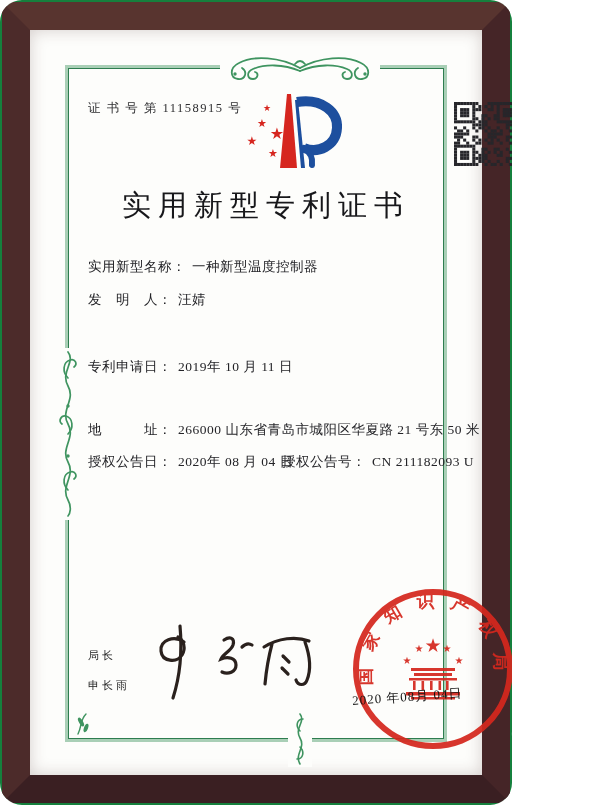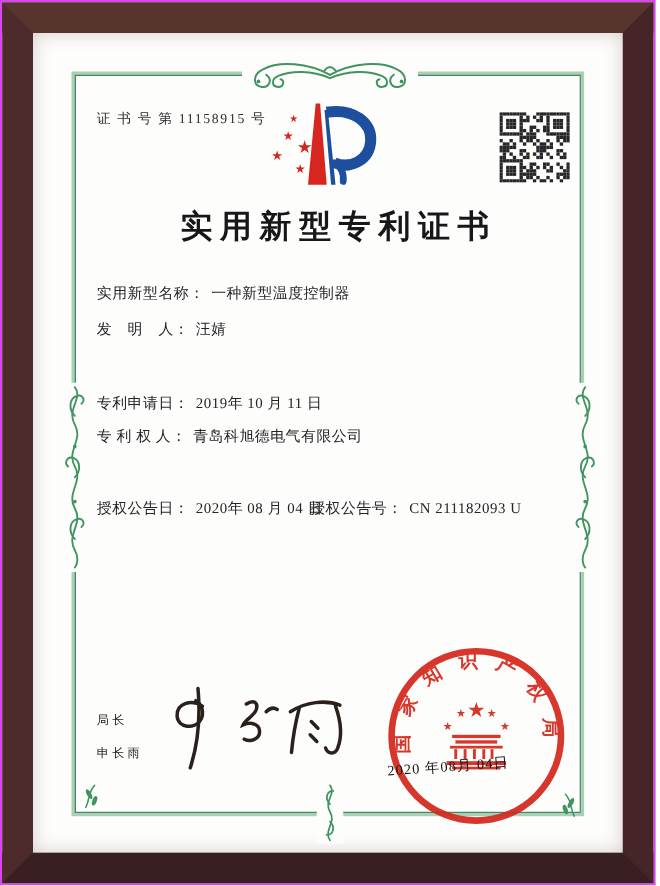--- a/index.html
+++ b/index.html
@@ -1,37 +1,37 @@
 <!DOCTYPE html>
 <html><head>
 <meta charset="utf-8">
 <style>
   html,body{margin:0;padding:0;}
   body{width:600px;height:805px;font-family:"Liberation Serif","DejaVu Serif",serif;}
-  .cert-root{position:relative;width:596px;height:805px;background:#d946ef;overflow:hidden;}
+  .cert-root{position:relative;width:512px;height:805px;background:#15803d;overflow:hidden;border-radius:22px;}
   .frame{position:absolute;inset:2px;border:28px solid;
          border-color:#58342f #452527 #3a1f22 #4c2b2a;
          background:#fdfdfb;box-shadow:inset 0 0 0 1px #8f6f60;}
   .page{position:absolute;inset:0;background:#fdfdfb;
         box-shadow:inset 0 0 16px rgba(70,35,35,.22);}
   .green-border{position:absolute;left:38px;right:38px;top:38px;bottom:36px;
         border:1px solid #2e7d4f;box-shadow:0 0 0 3px #a9cfb6;}
   .orn{position:absolute;background:#fdfdfb;display:flex;align-items:center;justify-content:center;}
   .orn-top{left:190px;top:23px;width:160px;height:30px;}
   .orn-left{left:26px;top:318px;width:24px;height:172px;}
   .orn-right{left:490px;top:318px;width:24px;height:172px;}
   .orn-bottom{left:258px;top:681px;width:24px;height:56px;}
   .twig{position:absolute;width:18px;height:24px;}
   .twig-left{left:44px;top:682px;}
   .twig-right{left:478px;top:690px;transform:scaleX(-1);}
   .cert-no{position:absolute;left:58px;top:70px;font-size:12.5px;letter-spacing:1.5px;color:#2e2e30;}
   .logo{position:absolute;left:210px;top:60px;width:120px;height:90px;}
   .qr{position:absolute;left:424px;top:72px;width:64px;height:64px;}
   .title{position:absolute;left:0;right:0;top:156px;text-align:center;
-         font-size:29px;font-weight:bold;letter-spacing:7px;padding-left:20px;color:#17171a;}
+         font-size:29px;font-weight:normal;letter-spacing:7px;padding-left:20px;color:#17171a;}
   .row{position:absolute;left:58px;right:36px;font-size:13.5px;color:#242428;letter-spacing:.5px;white-space:nowrap;}
   .r1{top:228px;} .r2{top:261px;} .r3{top:293px;} .r4{top:328px;}
   .r5{top:358px;} .r6{top:391px;} .r7{top:423px;}
   .lab{margin-right:6px;}
   .pair2{position:absolute;left:194px;top:0;}
   .paras{position:absolute;left:55px;top:448px;width:434px;font-size:12.3px;
          line-height:1.45;text-align:justify;color:#333;}
   .paras p{margin:0;text-indent:2em;}
   .officer{position:absolute;left:58px;top:610px;font-size:11px;letter-spacing:3px;
            color:#222;line-height:30px;}
@@ -359,22 +359,22 @@
 
     <div class="row r2">
       <span class="lab">发　明　人：</span><span class="val">汪婧</span>
     </div>
     <div class="row r1">
       <span class="lab">实用新型名称：</span><span class="val">一种新型温度控制器</span>
     </div>
     <div class="row r4">
       <span class="lab">专利申请日：</span><span class="val">2019年 10 月 11 日</span>
     </div>
-    <div class="row r5">
-      <span class="lab">专 利 权 人：</span><span class="val">青岛科旭德电气有限公司</span>
+    <div class="row r6">
+      <span class="lab">地　　　址：</span><span class="val">266000 山东省青岛市城阳区华夏路 21 号东 50 米</span>
     </div>
     <div class="row r7">
       <span class="lab">授权公告日：</span><span class="val">2020年 08 月 04 日</span>
       <span class="pair2">
         <span class="lab">授权公告号：</span><span class="val">CN 211182093 U</span>
       </span>
     </div>
 
 
     <div class="officer">

